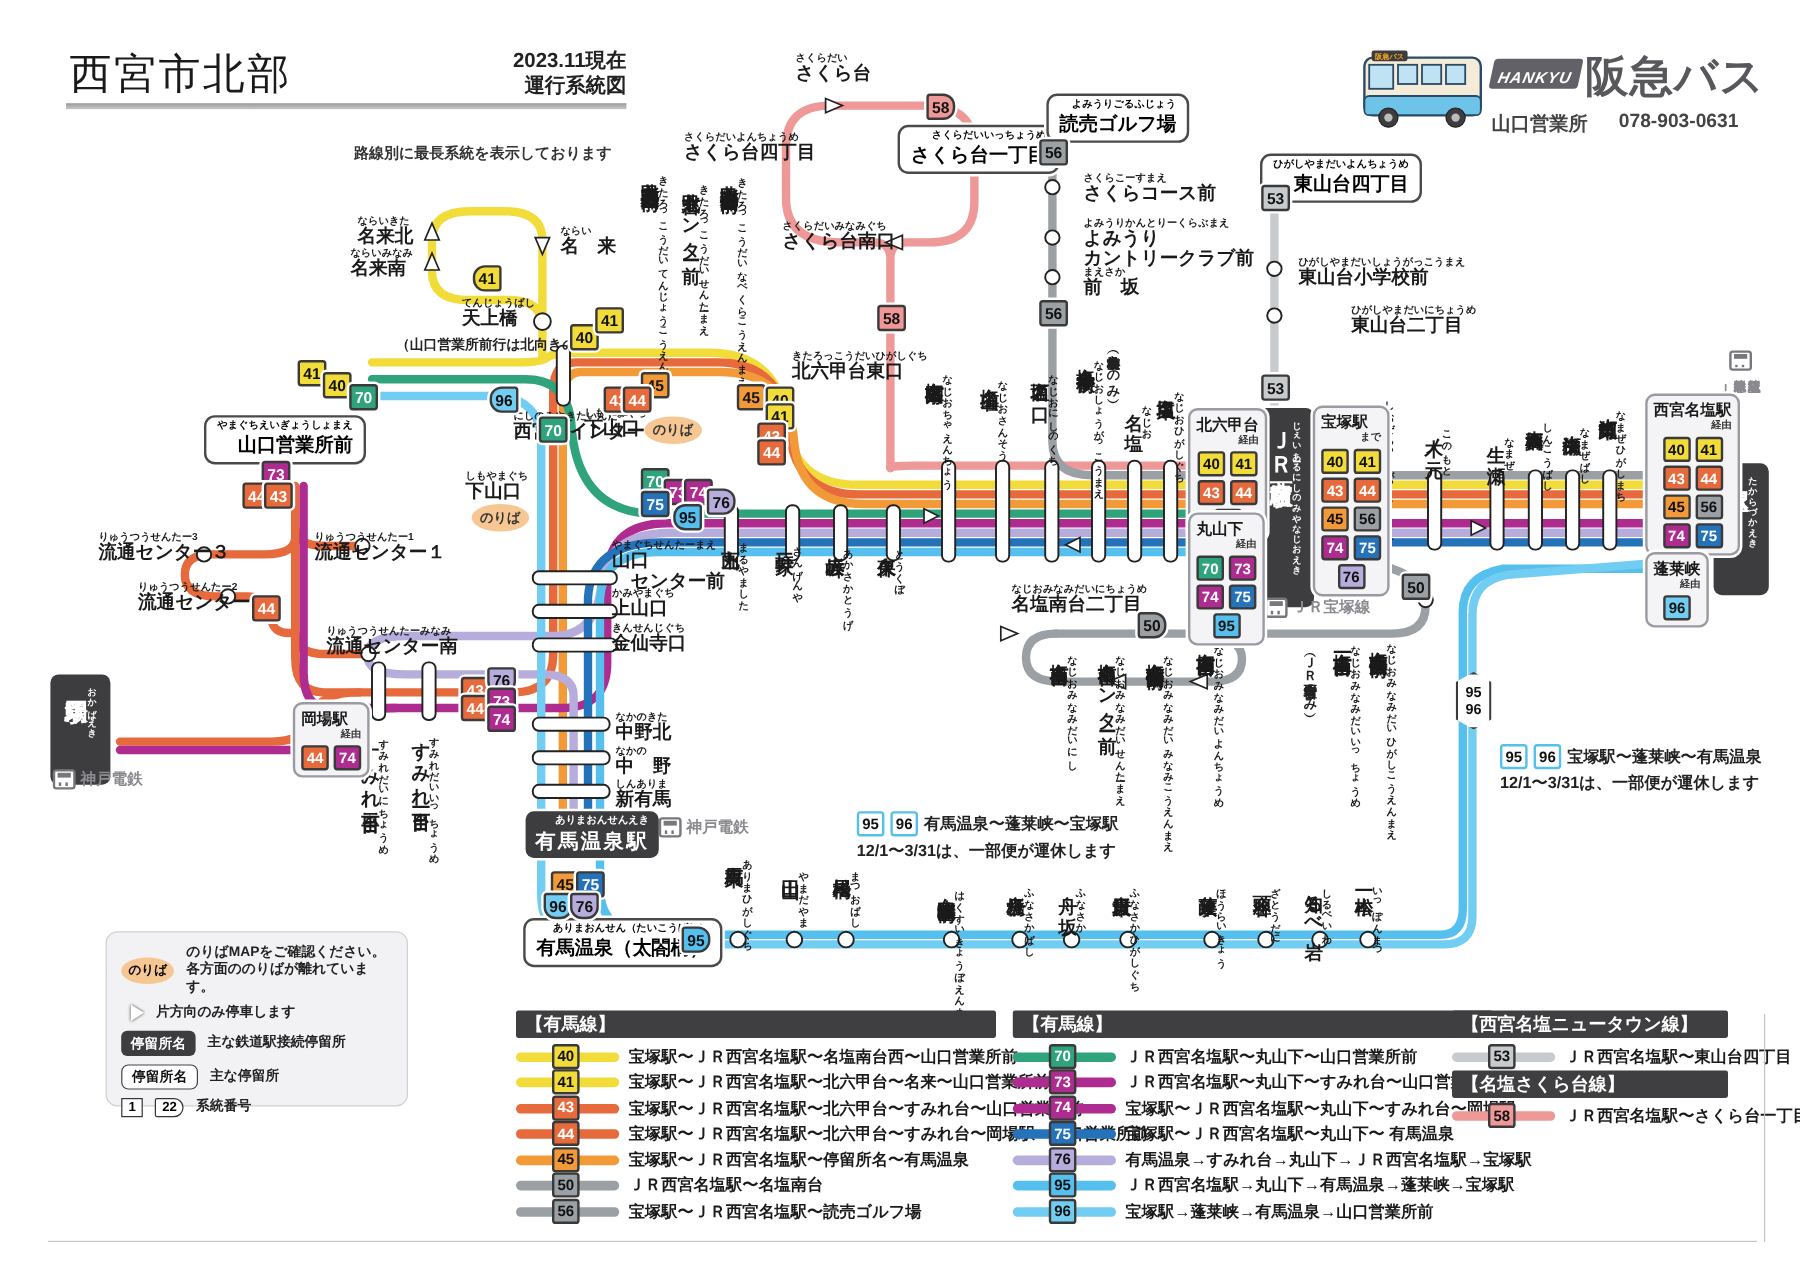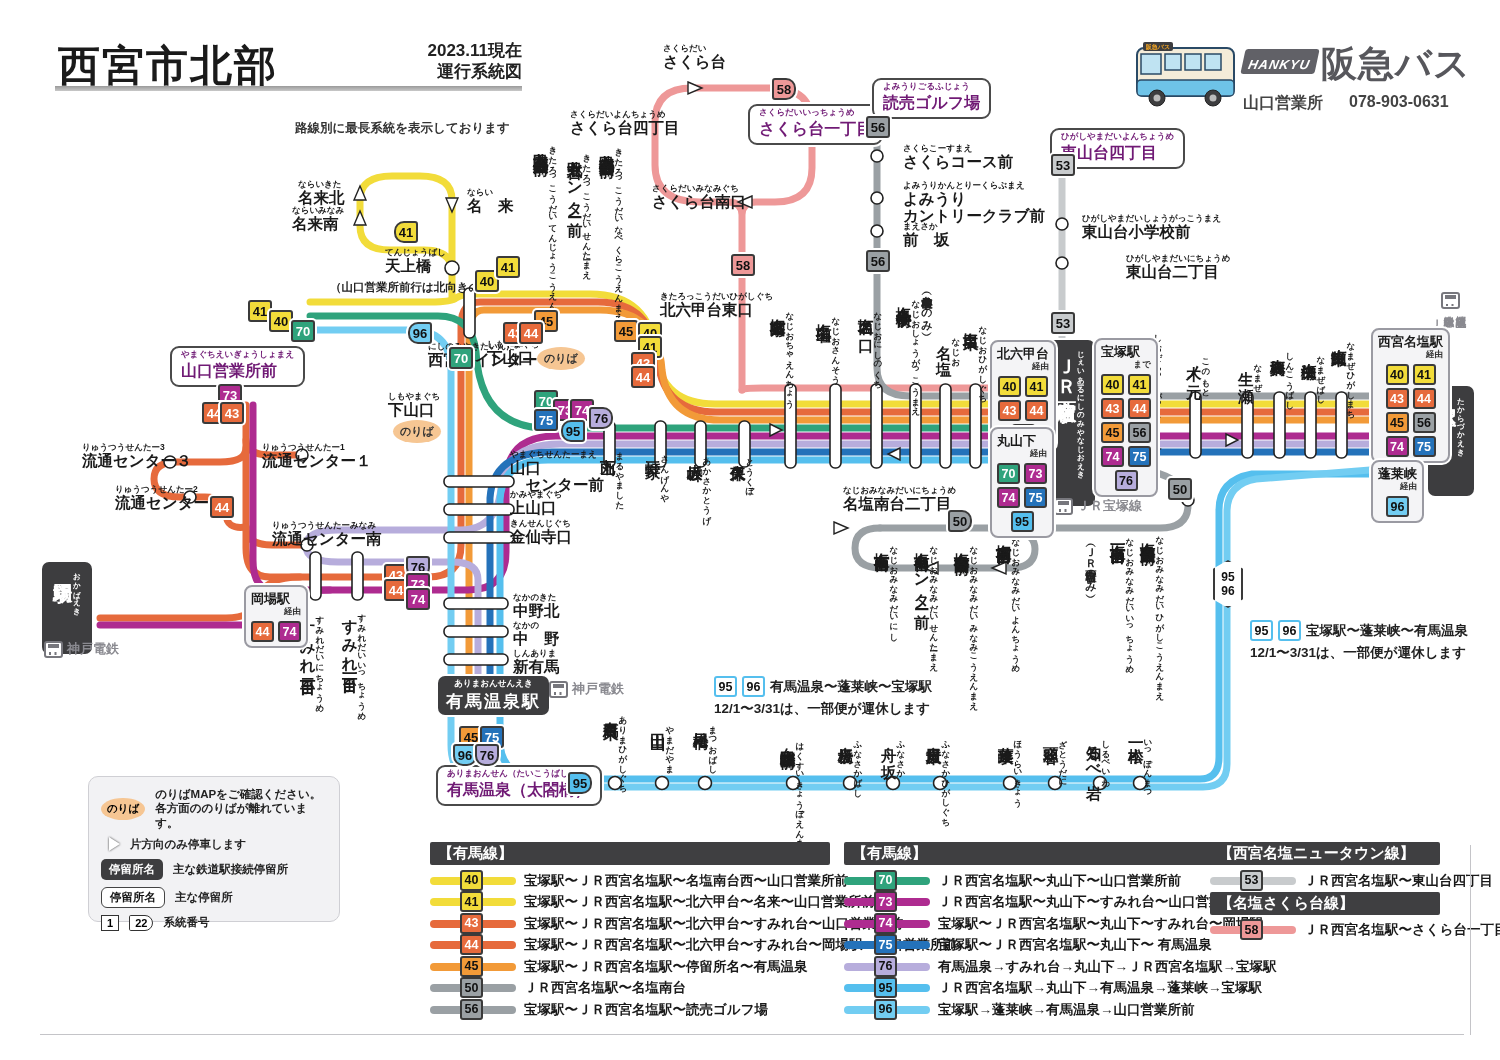--- a/index.html
+++ b/index.html
@@ -1,42 +1,42 @@
 <!DOCTYPE html>
 <html><head>
 <meta charset="utf-8">
 <style>
   html,body{margin:0;padding:0;background:#fff;font-family:"Liberation Sans","DejaVu Sans",sans-serif;}
   #page{position:relative;width:1500px;height:1060px;background:#fff;overflow:hidden;}
   svg{position:absolute;left:0;top:0;}
   svg path{fill:none;stroke-width:7;stroke-linecap:round;}
   
-  .title{position:absolute;left:58px;top:38px;font-size:42px;font-weight:bold;color:#1a1a1a;letter-spacing:2px;}
+  .title{position:absolute;left:58px;top:38px;font-size:35px;font-weight:normal;color:#1a1a1a;letter-spacing:2px;}
   .titlebar{position:absolute;left:55px;top:86px;width:467px;height:5px;background:linear-gradient(#9a9a9a,#c8c8c8);}
   .dateblock{position:absolute;left:330px;top:40px;width:192px;text-align:right;font-size:17px;font-weight:bold;color:#222;line-height:1.25;}
   .lines-row{position:absolute;left:64px;top:97px;font-size:16.5px;font-weight:bold;color:#222;}
   .lines-note{position:absolute;left:295px;top:120px;font-size:12.5px;font-weight:bold;color:#333;}
   .brand{position:absolute;left:1243px;top:40px;}
   .brand .mark{display:inline-block;background:#616167;color:#fff;font-style:italic;font-weight:bold;font-size:13px;padding:8px 6px 2px 6px;transform:skewX(-12deg);border-radius:3px;letter-spacing:1px;}
   .brand .nm{font-size:36px;font-weight:bold;color:#57575c;letter-spacing:1px;vertical-align:middle;}
   .brand .sub{font-size:16px;font-weight:bold;color:#444;margin-top:4px;display:flex;gap:26px;}
   
   .hlab{position:absolute;font-weight:bold;color:#1a1a1a;line-height:1.1;white-space:pre;}
   .hlab .rd{display:block;font-size:8.5px;}
   .hlab .nm{display:block;font-size:15.5px;}
   .vlab{position:absolute;display:flex;flex-direction:row;color:#1a1a1a;}
   .vlab .nm{writing-mode:vertical-rl;text-orientation:upright;font-weight:bold;font-size:15.5px;line-height:1.02;letter-spacing:1px;}
   .vlab .rd{writing-mode:vertical-rl;text-orientation:upright;font-weight:bold;font-size:8.5px;line-height:1;margin-left:0px;}
   .hnote{position:absolute;font-size:11.5px;font-weight:bold;color:#222;white-space:pre;}
   .vnote{position:absolute;writing-mode:vertical-rl;text-orientation:upright;font-size:11px;font-weight:bold;color:#222;line-height:1;}
   .vgray{position:absolute;writing-mode:vertical-rl;text-orientation:upright;font-size:10.5px;font-weight:bold;color:#8a8a90;line-height:1;}
-  .wboxl{position:absolute;background:#fff;border:2px solid #4a4a4a;border-radius:9px;padding:1px 9px 3px 9px;text-align:left;color:#701a75;box-shadow:0 0 0 2px #fff;}
+  .wboxl{position:absolute;background:#fff;border:2px solid #4a4a4a;border-radius:9px;padding:1px 9px 3px 9px;text-align:right;color:#000000;box-shadow:0 0 0 2px #fff;}
   .wboxl .rd{display:block;font-size:8.5px;font-weight:bold;}
   .wboxl .nm{display:block;font-size:16px;font-weight:bold;white-space:pre;}
-  .bbh{position:absolute;background:#3d3d3f;border-radius:7px;color:#fff;text-align:center;padding:2px 8px;box-shadow:0 0 0 2px #fff;}
+  .bbh{position:absolute;background:#3d3d3f;border-radius:7px;color:#fff;text-align:right;padding:2px 8px;box-shadow:0 0 0 2px #fff;}
   .bbh .rd{display:block;font-size:8.5px;font-weight:bold;}
   .bbh .nm{display:block;font-size:17px;font-weight:bold;letter-spacing:2px;white-space:pre;}
   .bbv{position:absolute;background:#3d3d3f;border-radius:7px;color:#fff;display:flex;flex-direction:row;justify-content:center;padding:6px 2px;box-shadow:0 0 0 2px #fff;}
   .bbv .nm{writing-mode:vertical-rl;text-orientation:upright;font-weight:bold;font-size:19px;line-height:1;letter-spacing:1px;}
   .bbv .rd{writing-mode:vertical-rl;text-orientation:upright;font-weight:bold;font-size:7.5px;line-height:1;}
   .noriba{position:absolute;background:#f6c693;border-radius:50%;padding:4px 7px;font-size:11px;font-weight:bold;color:#333;}
   .train{position:absolute;display:flex;align-items:center;gap:4px;font-size:13px;font-weight:bold;color:#8a8a90;}
   .ticon{width:15px;height:13px;border:2px solid #77777d;border-radius:3px;background:#fff;position:relative;flex:none;}
   .ticon::after{content:"";position:absolute;left:2px;right:2px;top:1px;height:4px;background:#77777d;}
   .ticon::before{content:"";position:absolute;width:2.5px;height:2.5px;background:#77777d;bottom:1px;left:2.5px;box-shadow:5.5px 0 #77777d;}

